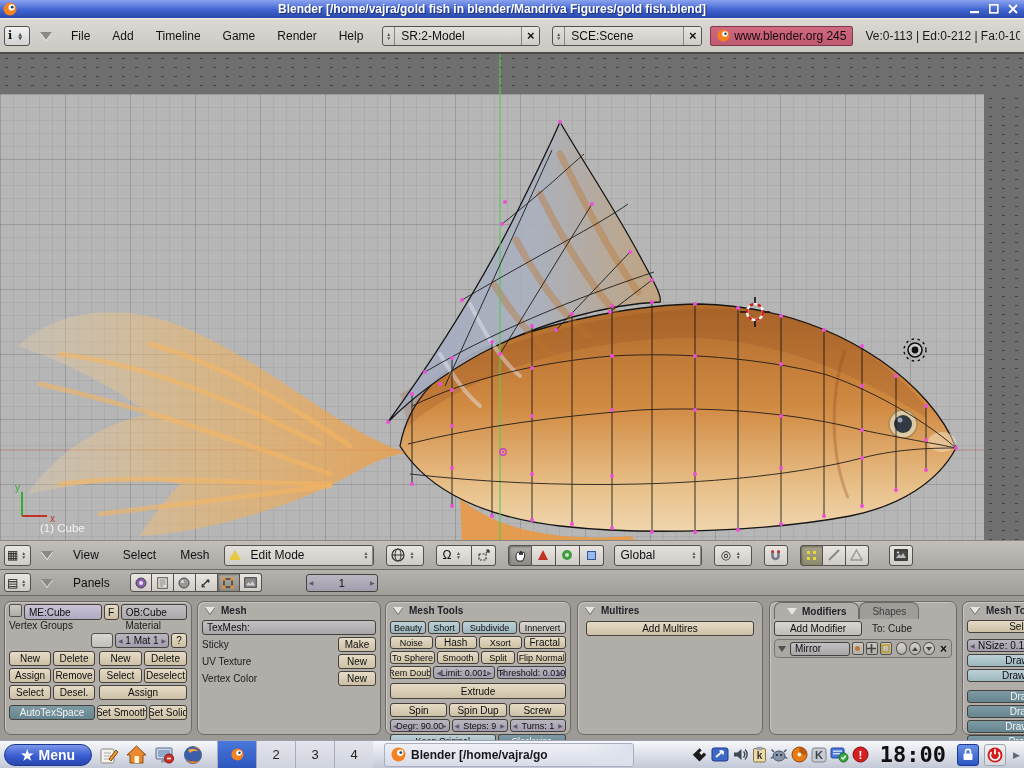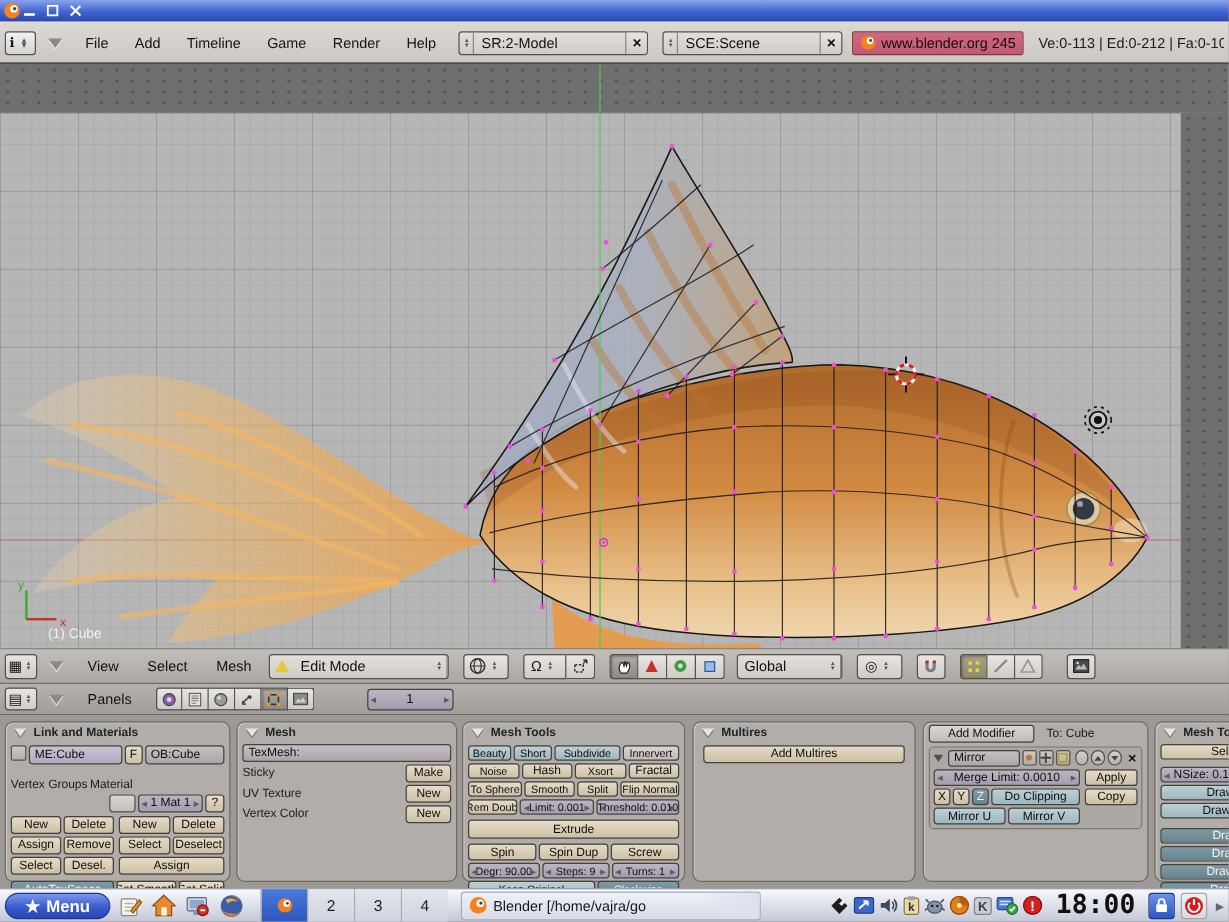--- a/index.html
+++ b/index.html
@@ -101,40 +101,41 @@
     display:flex;align-items:center;padding:0 4px;gap:5px}
   .menubtn{height:22px;width:88px;border-radius:11px;background:linear-gradient(#7c97ea,#3a5cd0 55%,#2746ae);
     border:1px solid #1d3690;color:#fff;font-weight:bold;font-size:14px;display:flex;align-items:center;justify-content:center;gap:5px}
   .qicon{width:23px;height:23px;display:flex;align-items:center;justify-content:center}
   .pager{display:flex;height:28px;margin-left:8px}
   .pcell{width:39px;height:28px;border-left:1px solid #aab;display:flex;align-items:center;justify-content:center;
     font-size:13px;color:#222;background:linear-gradient(#e3e5ec,#cfd3de)}
   .pcell.active{background:linear-gradient(#4a78dc,#2c55bc)}
   .taskbtn{height:24px;flex:1;max-width:250px;margin-left:6px;border:1px solid #a8aec0;border-radius:3px;
     background:linear-gradient(#eef0f6,#d8dce8);display:flex;align-items:center;gap:5px;padding:0 6px;
-    font-weight:normal;font-size:12px;color:#16181c;position:relative;overflow:hidden}
+    font-weight:bold;font-size:12px;color:#16181c;position:relative;overflow:hidden}
   .taskbtn .fade{position:absolute;right:0;top:0;bottom:0;width:48px;background:linear-gradient(to right,rgba(222,226,238,0),#dde1ec)}
   .tray{display:flex;align-items:center;gap:3px;margin-left:auto}
   .clock{font-family:"DejaVu Sans Mono",monospace;font-weight:bold;font-size:22px;letter-spacing:0;color:#101010;margin:0 6px}
   .sysbtn{width:22px;height:22px;border-radius:3px;display:flex;align-items:center;justify-content:center}
   .hidearrow{font-size:9px;color:#667;margin-left:2px}
 
   svg{display:block}
 </style>
 </head>
 <body>
 
 <div class="titlebar">
   <span class="blogo">
     <svg width="14" height="14">
         <circle cx="7" cy="7" r="6.5" fill="#f5821f"></circle>
         <circle cx="8.6" cy="5.4" r="3.1" fill="#fff"></circle>
         <circle cx="9.2" cy="5.2" r="1.4" fill="#27425f"></circle>
       </svg>
   </span>
+  <span class="ttl">Blender [/home/vajra/gold fish in blender/Mandriva Figures/gold fish.blend]</span>
   <span class="winbtns">
     <span class="winbtn">
         <svg width="10" height="9">
           <rect x="0" y="6" width="9" height="2.2" fill="#fff"></rect>
         </svg>
       </span>
     <span class="winbtn">
         <svg width="10" height="10">
           <rect x="0.8" y="0.8" width="8" height="8" fill="none" stroke="#fff" stroke-width="1.6"></rect>
         </svg>
@@ -486,30 +487,27 @@
     </div>
   </div>
   <div class="btn num" style="width:72px;height:18px;margin-left:40px;font-size:11px">
     <span>1</span>
   </div>
 </div>
 
 <div class="panels">
 
   <div class="panel" style="left:4px;width:188px">
-    <div class="phead">
-        <span>Link and Materials</span>
-      </div>
     <div class="row" style="height:16px">
       <span class="tinyico"></span>
       <span class="btn fld" style="flex:1.2;height:16px">ME:Cube</span>
       <span class="btn" style="width:15px;height:16px">F</span>
       <span class="btn fld gray" style="flex:1;height:16px">OB:Cube</span>
     </div>
-    <div class="row" style="margin-top:12px">
+    <div class="row" style="justify-content:space-between;margin-top:0">
       <span class="lbl">Vertex Groups</span>
       <span class="lbl" style="margin-right:26px">Material</span>
     </div>
     <div class="row" style="margin-left:86px;height:15px">
       <span style="width:22px;background:linear-gradient(#dad6d1,#c2beb9);border:1px solid #55514e;border-radius:3px"></span>
       <span class="btn num" style="flex:1">1 Mat 1</span>
       <span class="btn" style="width:16px">?</span>
     </div>
     <div style="display:flex;margin-top:3px">
       <div class="col" style="width:86px;margin-left:4px">
@@ -618,20 +616,28 @@
   <div class="panel" style="left:577px;width:186px">
     <div class="phead">
         <span>Multires</span>
       </div>
     <div class="row" style="height:15px;margin:2px 8px 0">
       <span class="btn" style="flex:1">Add Multires</span>
     </div>
   </div>
 
   <div class="panel" style="left:769px;width:188px">
+    <div class="ptabs">
+      <span class="ptab">
+          <span>Modifiers</span>
+        </span>
+      <span class="ptab inactive">
+          <span>Shapes</span>
+        </span>
+    </div>
     <div class="row" style="height:15px;align-items:center">
       <span class="btn mnu" style="width:88px">Add Modifier</span>
       <span class="lbl" style="margin-left:8px">To: Cube</span>
     </div>
     <div class="modbox">
       <div style="display:flex;align-items:center;gap:2px;height:15px">
         <span style="width:0;height:0;border-left:4px solid transparent;border-right:4px solid transparent;border-top:6px solid #50504e;margin:0 2px"></span>
         <span class="btn fld gray" style="width:66px;height:14px">Mirror</span>
         <span class="tinyico">
             <span style="width:5px;height:5px;border-radius:50%;background:#c07838"></span>
@@ -649,39 +655,20 @@
         <span style="flex:1"></span>
         <span class="circbtn"></span>
         <span class="circbtn">
             <span style="width:0;height:0;border-left:3px solid transparent;border-right:3px solid transparent;border-bottom:4px solid #444"></span>
           </span>
         <span class="circbtn">
             <span style="width:0;height:0;border-left:3px solid transparent;border-right:3px solid transparent;border-top:4px solid #444"></span>
           </span>
         <span style="font-weight:bold;font-size:12px;padding:0 3px">×</span>
       </div>
-      <div style="display:flex;margin-top:2px">
-        <div class="col" style="flex:1;margin:0 2px 2px">
-          <span class="btn num" style="height:14px">Merge Limit: 0.0010</span>
-          <div style="display:flex;gap:2px">
-            <span class="btn" style="width:14px;height:14px">X</span>
-            <span class="btn" style="width:14px;height:14px">Y</span>
-            <span class="btn tgl on" style="width:14px;height:14px">Z</span>
-            <span class="btn tgl" style="flex:1;height:14px">Do Clipping</span>
-          </div>
-          <div style="display:flex;gap:2px">
-            <span class="btn tgl" style="flex:1;height:14px">Mirror U</span>
-            <span class="btn tgl" style="flex:1;height:14px">Mirror V</span>
-          </div>
-        </div>
-        <div class="col" style="width:44px;margin:0 2px">
-          <span class="btn" style="height:14px">Apply</span>
-          <span class="btn" style="height:14px">Copy</span>
-        </div>
-      </div>
     </div>
   </div>
 
   <div class="panel" style="left:962px;width:150px">
     <div class="phead">
         <span>Mesh Tools</span>
       </div>
     <div class="col" style="margin:1px 4px 0">
       <span class="btn" style="height:13px">Select Swap</span>
       <span style="height:2px"></span>

